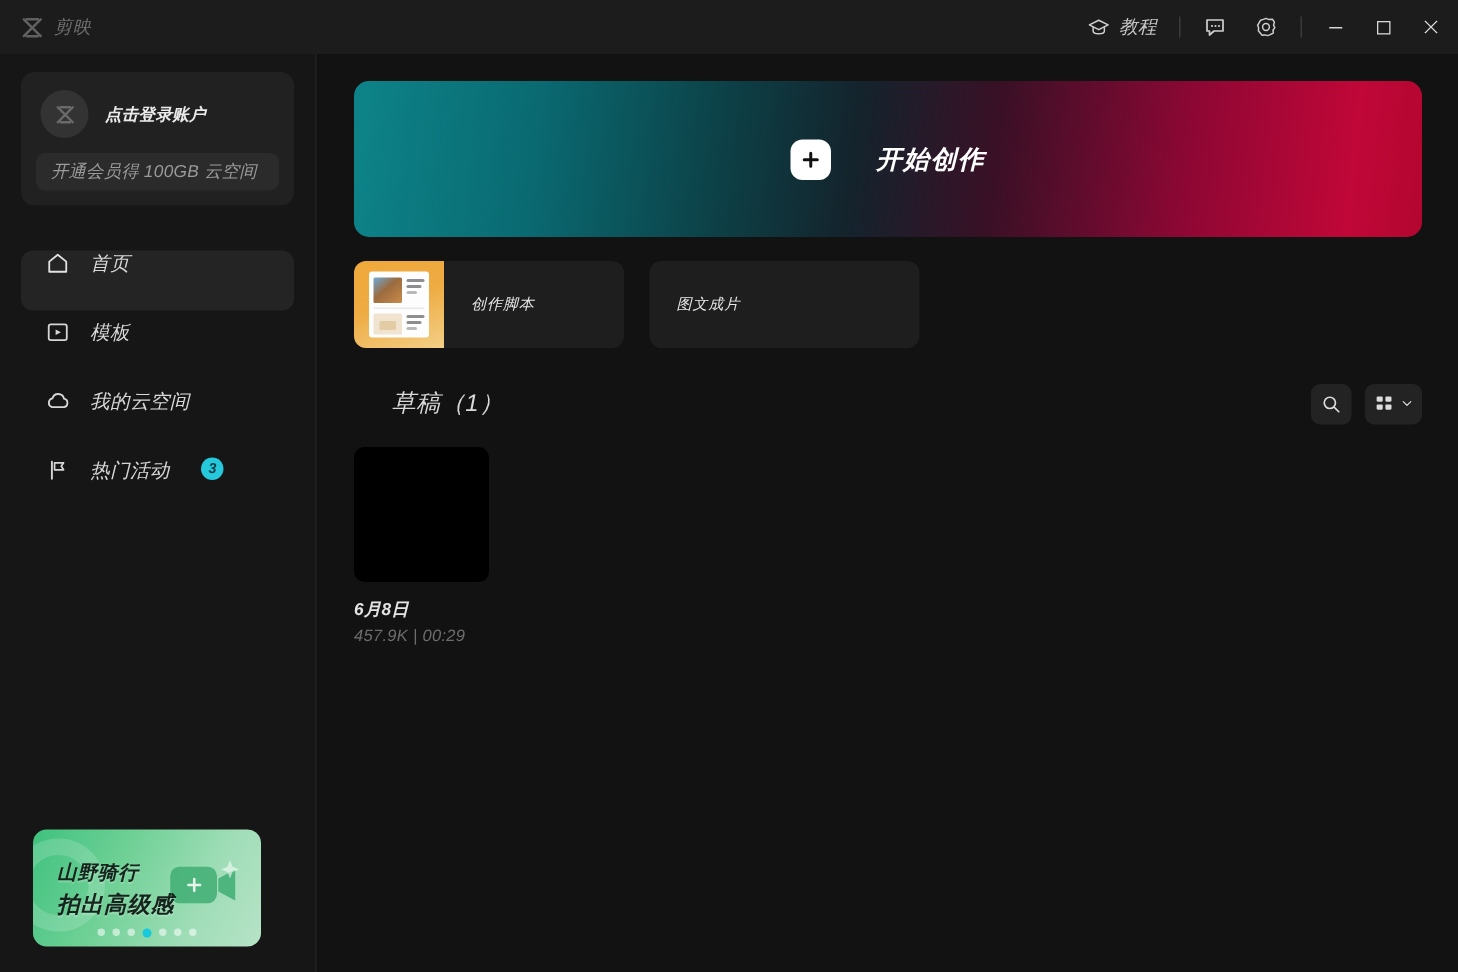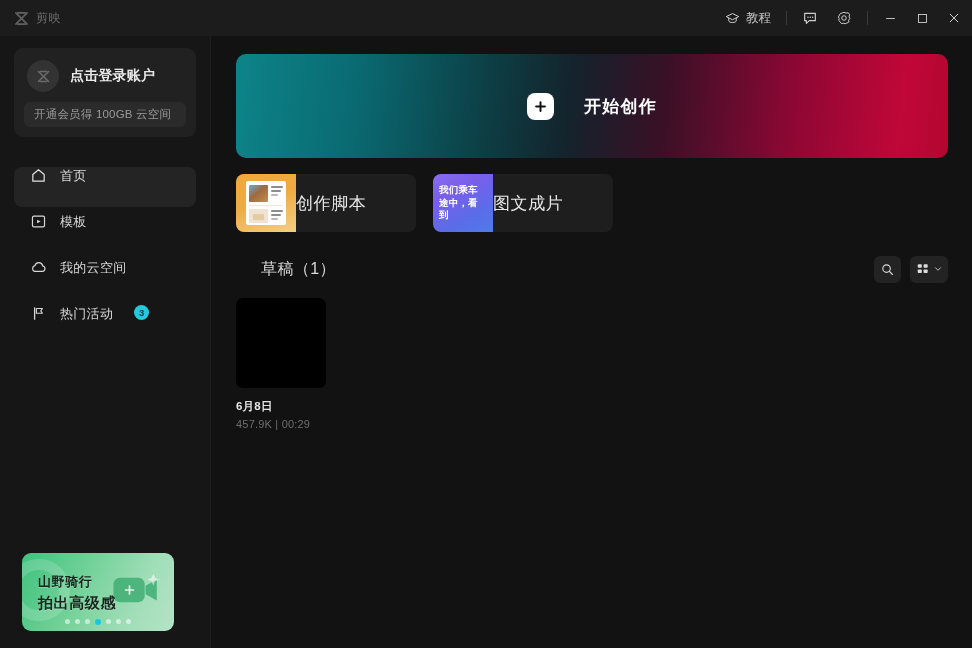--- a/index.html
+++ b/index.html
@@ -13,20 +13,21 @@
     -webkit-font-smoothing: antialiased;
   }
 
   .app {
     position: relative;
     width: 972px;
     height: 648px;
     background: #121212;
     display: flex;
     flex-direction: column;
+    font-style: italic;
   }
 
   
   .titlebar {
     position: relative;
     height: 36px;
     flex: 0 0 36px;
     display: flex;
     align-items: center;
     background: #1c1c1c;
@@ -119,21 +120,21 @@
   }
   .avatar {
     width: 32px; height: 32px;
     border-radius: 50%;
     background: #333333;
     display: flex; align-items: center; justify-content: center;
     flex: 0 0 32px;
   }
   .avatar svg { width: 15px; height: 15px; opacity: .62; }
   .account-name {
-    font-size: 14px;
+    font-size: 11px;
     color: #eaeaea;
     font-weight: bold;
     letter-spacing: .2px;
   }
   .vip-pill {
     margin-top: 10px;
     height: 25px;
     border-radius: 6px;
     background: #2b2b2b;
     display: flex;
@@ -348,22 +349,23 @@
   .imgtext-txt {
     color: #ffffff;
     font-size: 9.5px;
     font-weight: bold;
     line-height: 1.35;
     letter-spacing: .2px;
     text-align: left;
   }
   .qlabel {
     flex: 1;
+    padding-left: 18px;
     color: #e8e8e8;
-    font-size: 17px;
+    font-size: 10px;
     letter-spacing: .6px;
   }
 
   .section-bar {
     margin-top: 22px;
     height: 30px;
     display: flex;
     align-items: center;
     justify-content: space-between;
   }
@@ -608,23 +610,20 @@
                     <i></i>
                     <i></i>
                   </span>
               </div>
             </div>
           </div>
           <div class="qlabel">创作脚本</div>
         </div>
 
         <div class="quick-card">
-          <div class="qthumb imgtext">
-            <span class="imgtext-txt">我们乘车途中，看到</span>
-          </div>
           <div class="qlabel">图文成片</div>
         </div>
 
       </div>
 
       <div class="section-bar">
         <div class="section-title">草稿（1）</div>
         <div class="section-tools">
 
           <div class="tool-btn search">

